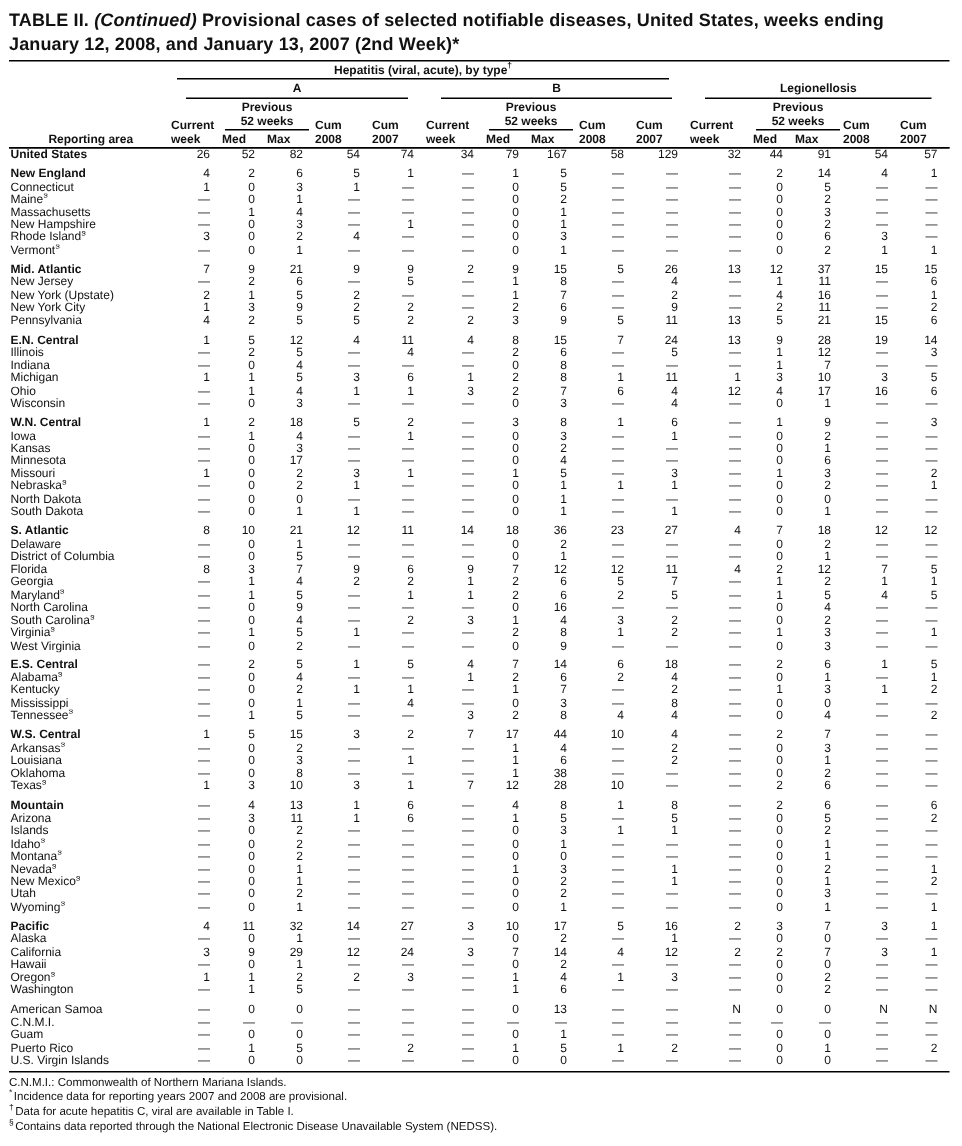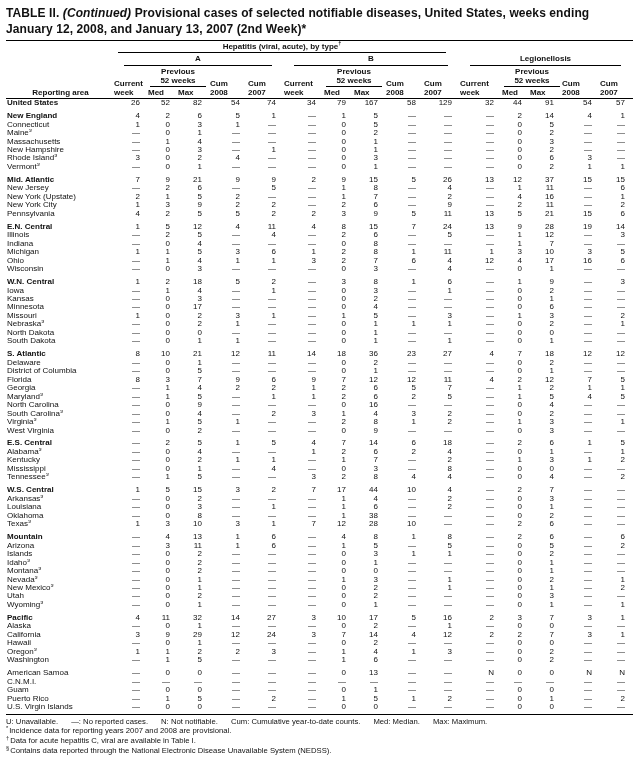--- a/index.html
+++ b/index.html
@@ -1326,19 +1326,19 @@
           <td class="num">0</td>
           <td class="num">—</td>
           <td class="num">—</td>
         </tr>
       </tbody>
   </table>
 
   <div class="bottom-rule"></div>
 
   <div class="footnotes">
-    <div class="line"><span class="abbr-seg">U: Unavailable.</span><span class="abbr-seg">—: No reported cases.</span><span class="abbr-seg">N: Not notifiable.</span><span class="abbr-seg">Cum: Cumulative year-to-date counts.</span><span class="abbr-seg">Med: Median.</span><span class="abbr-seg">Max: Maximum.</span></div>
+    <div class="line">C.N.M.I.: Commonwealth of Northern Mariana Islands.</div>
     <div class="line"><sup class="fn-marker">*</sup><span>Incidence data for reporting years 2007 and 2008 are provisional.</span></div>
     <div class="line"><sup class="fn-marker">†</sup><span>Data for acute hepatitis C, viral are available in Table I.</span></div>
     <div class="line"><sup class="fn-marker">§</sup><span>Contains data reported through the National Electronic Disease Unavailable System (NEDSS).</span></div>
   </div>
 
 </div>
 
 </body></html>

